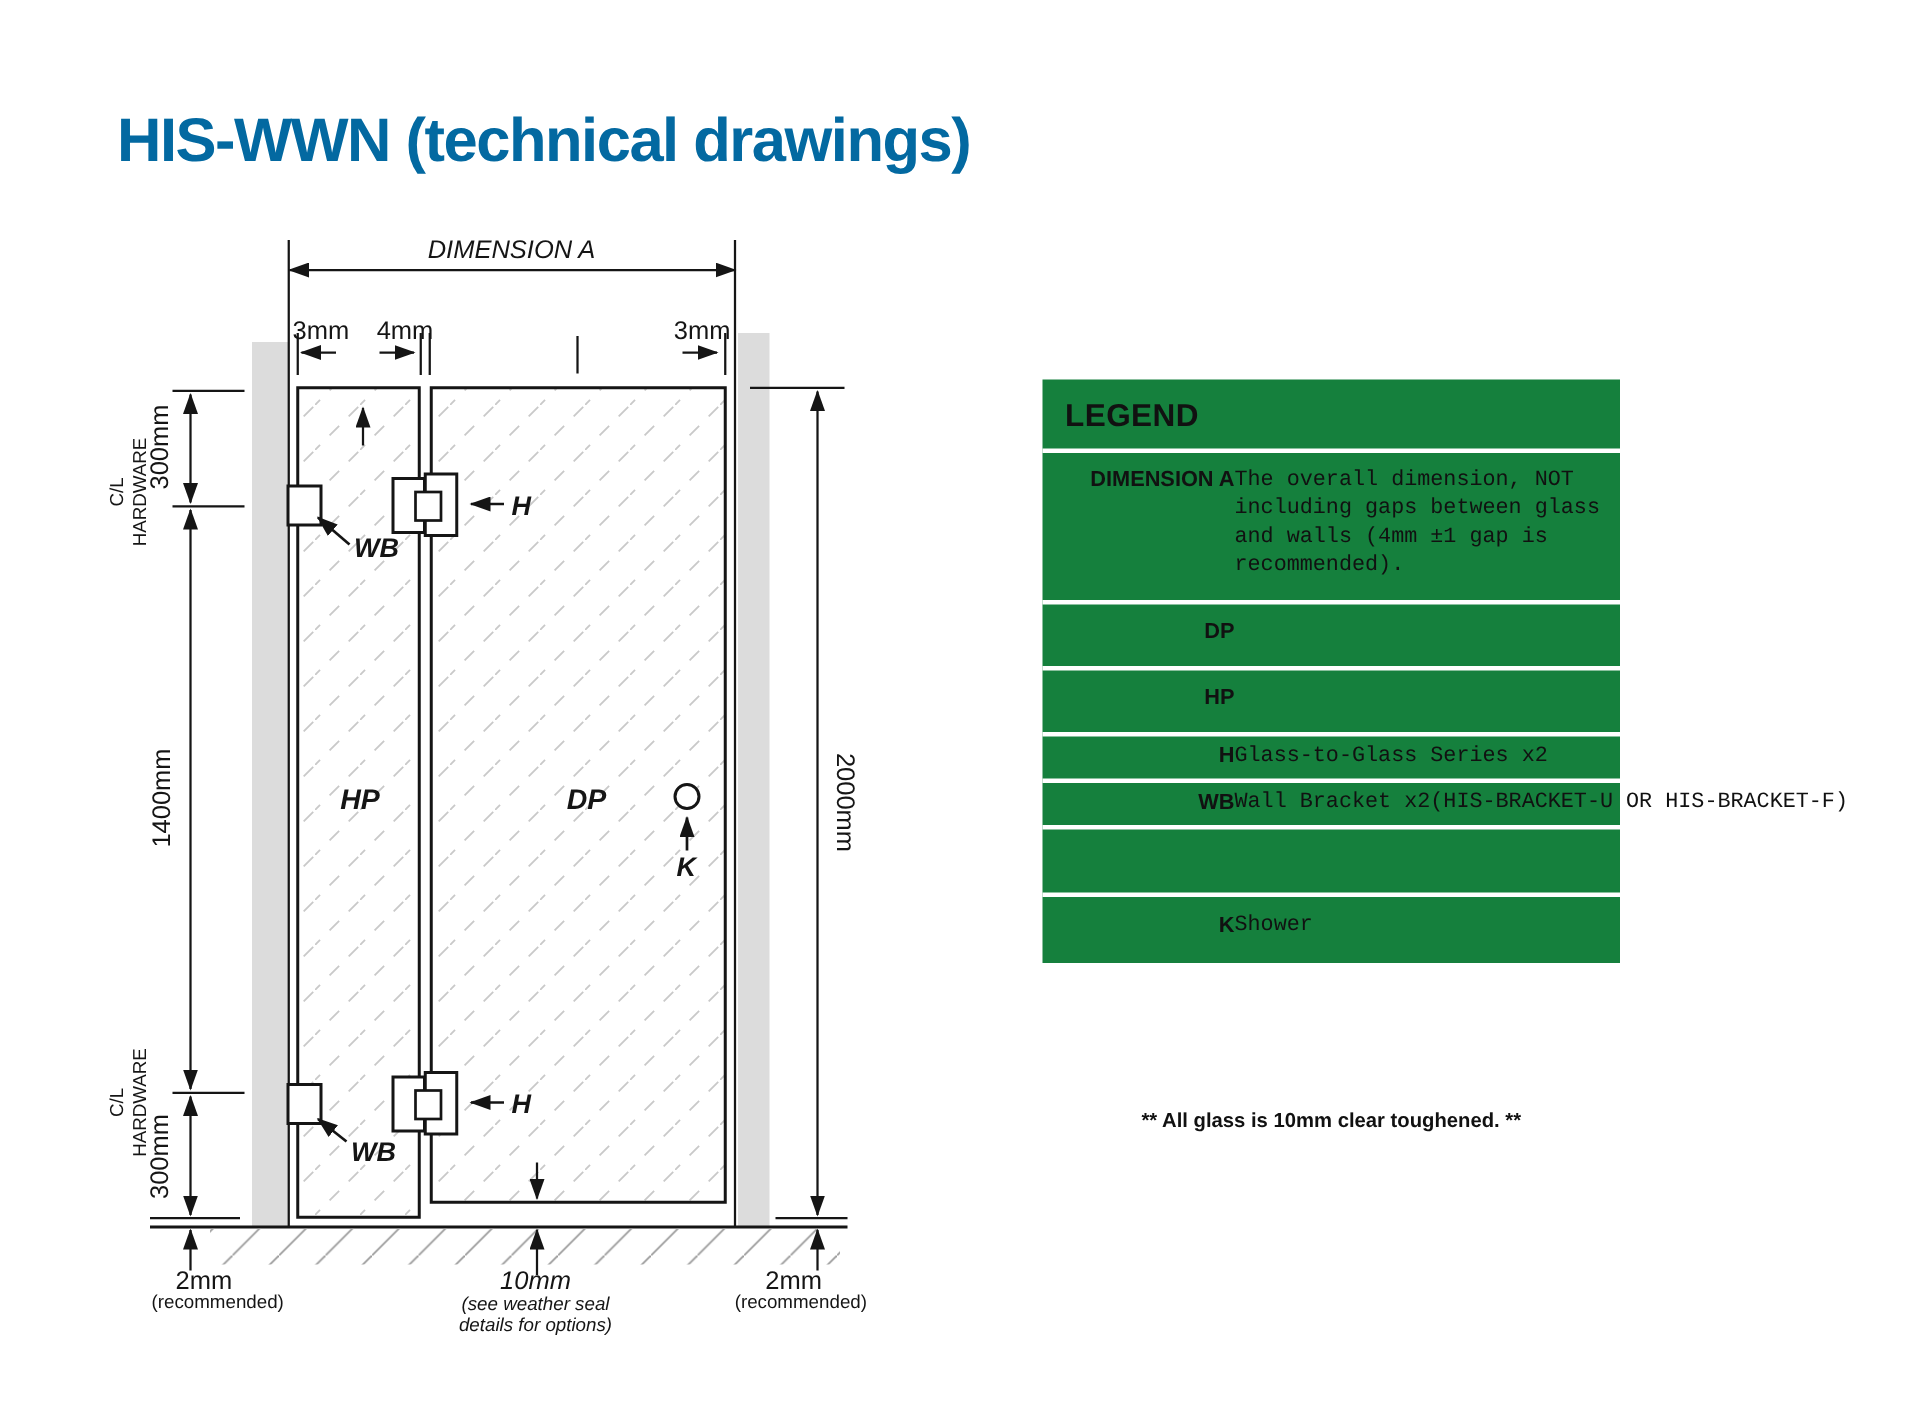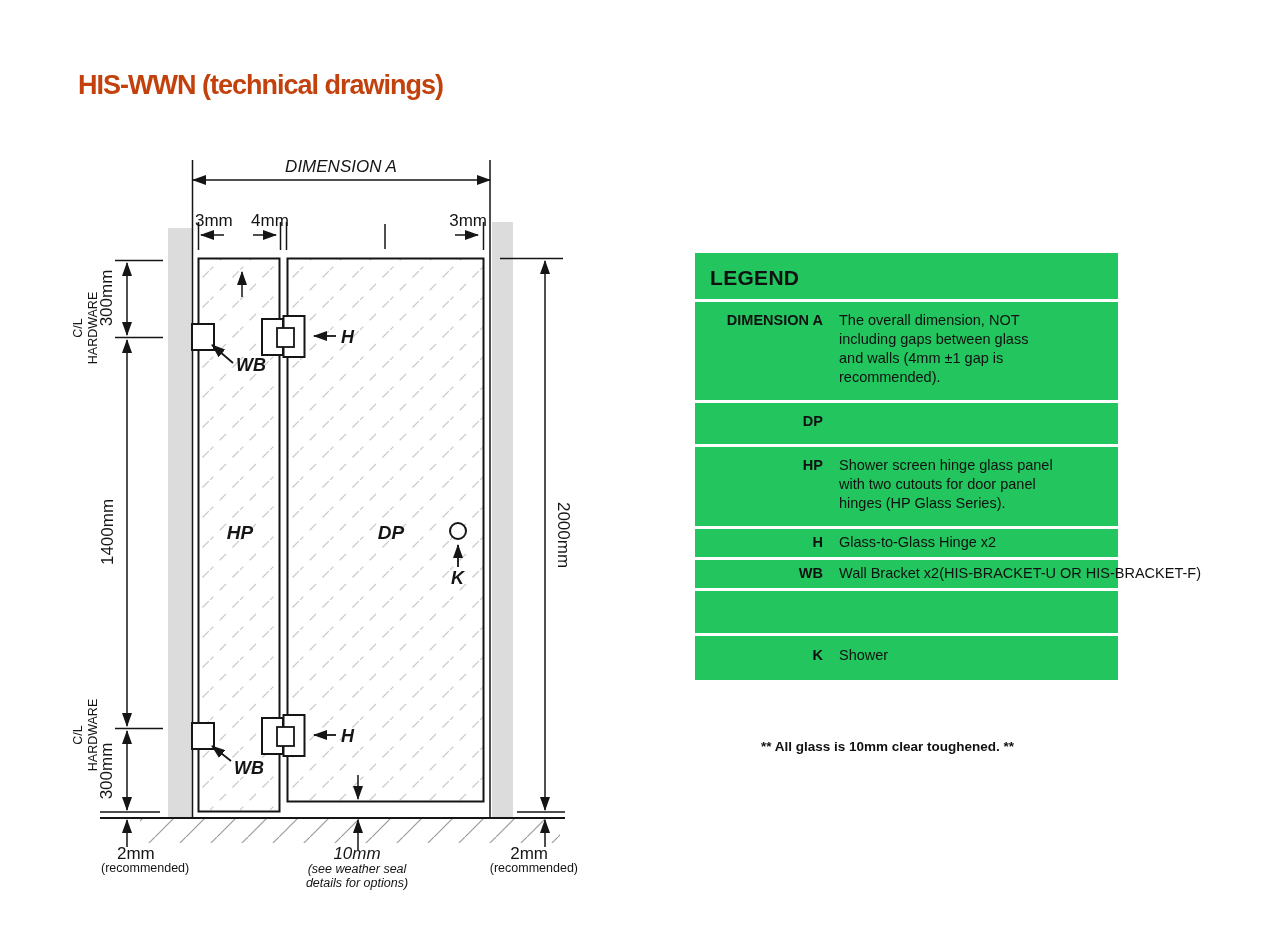--- a/index.html
+++ b/index.html
@@ -1,37 +1,37 @@
 <!DOCTYPE html>
 <html><head>
 <meta charset="utf-8">
 <style>
   html,body{margin:0;padding:0;background:#fff;}
   .page{position:relative;width:1285px;height:944px;background:#fff;overflow:hidden;
         font-family:"Liberation Sans",sans-serif;color:#111;}
-  .page-title{position:absolute;left:78px;top:70px;margin:0;font-size:27px;font-weight:bold;
-        letter-spacing:-1px;color:#c2410c;}
+  .page-title{position:absolute;left:78px;top:70px;margin:0;font-size:41px;font-weight:bold;
+        letter-spacing:-1px;color:#0369a1;}
   svg text{font-family:"Liberation Sans",sans-serif;fill:#151515;}
   .dimtxt{font-size:17px;}
   .smalltxt{font-size:12.5px;}
   .ital{font-style:italic;}
   .lbl{font-size:18px;font-weight:bold;font-style:italic;}
   .panel-lbl{font-size:19px;font-weight:bold;font-style:italic;}
   .cltxt{font-size:12.5px;}
 
   
-  .legend{position:absolute;left:695px;top:253px;width:423px;background:#22c55e;}
+  .legend{position:absolute;left:695px;top:253px;width:385px;background:#15803d;}
   .legend-title{padding:13px 0 9px 15px;font-size:21px;font-weight:bold;letter-spacing:.3px;}
   .legend-row{display:flex;border-top:3px solid #fff;padding:9px 0 13px 0;}
   .legend-row.slim{padding:4px 0 5px 0;}
   .legend-row.empty{min-height:20px;}
   .legend-row.last{padding:10px 0 15px 0;}
   .term{width:128px;text-align:right;font-weight:bold;font-size:14.5px;line-height:19px;
         white-space:pre;flex:none;}
-  .desc{margin-left:16px;font-size:14.5px;line-height:19px;white-space:pre;}
+  .desc{font-size:14.5px;line-height:19px;white-space:pre;font-family:Liberation Mono, monospace;}
   .legend-footnote{position:absolute;left:695px;top:739px;width:385px;text-align:center;
         font-size:13.5px;font-weight:600;}
 </style>
 </head>
 <body>
 
 <div class="page">
 
   <h1 class="page-title">HIS-WWN (technical drawings)</h1>
 
@@ -194,28 +194,25 @@
 and walls (4mm ±1 gap is
 recommended).</div>
     </div>
 
     <div class="legend-row">
       <div class="term">DP</div>
     </div>
 
     <div class="legend-row">
       <div class="term">HP</div>
-      <div class="desc">Shower screen hinge glass panel
-with two cutouts for door panel
-hinges (HP Glass Series).</div>
     </div>
 
     <div class="legend-row slim">
       <div class="term">H</div>
-      <div class="desc">Glass-to-Glass Hinge x2</div>
+      <div class="desc">Glass-to-Glass Series x2</div>
     </div>
 
     <div class="legend-row slim">
       <div class="term">WB</div>
       <div class="desc">Wall Bracket x2(HIS-BRACKET-U OR HIS-BRACKET-F)</div>
     </div>
 
     <div class="legend-row empty">
       <div class="term"></div>
       <div class="desc"></div>

